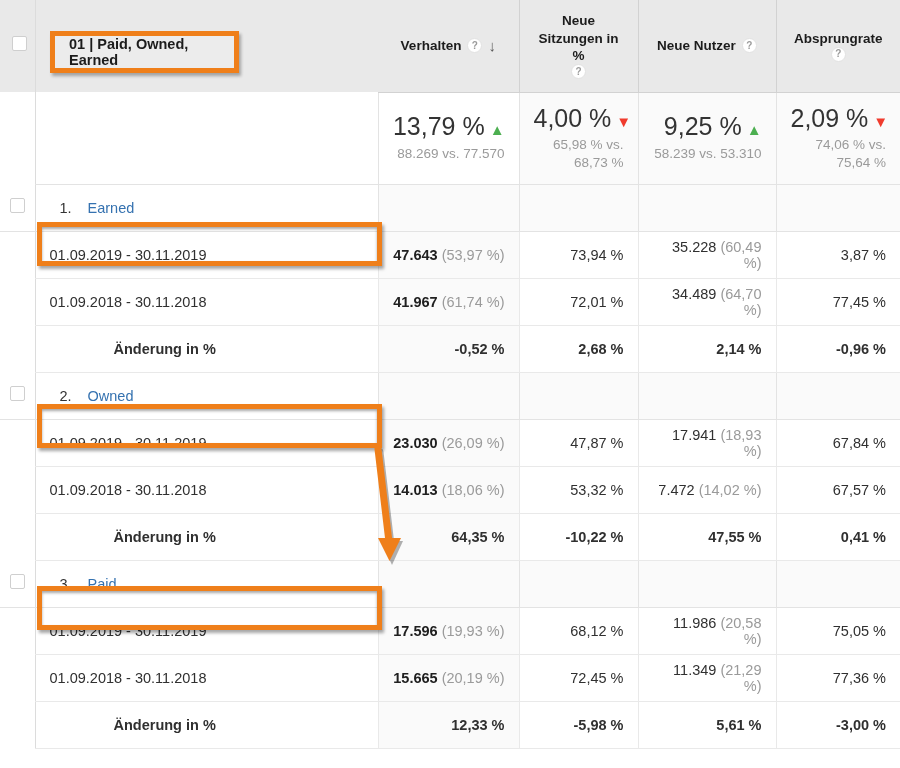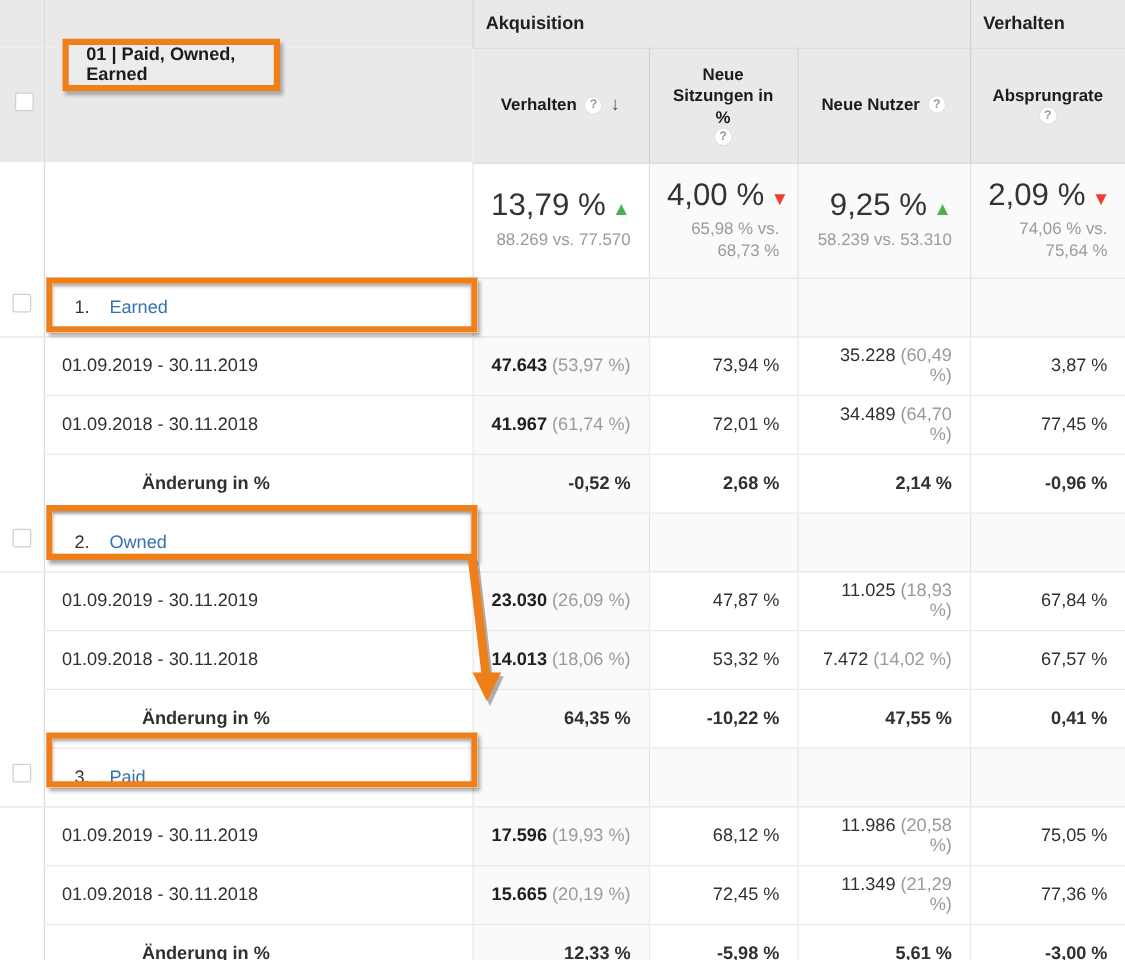--- a/index.html
+++ b/index.html
@@ -151,26 +151,20 @@
   <colgroup>
     <col class="c-check">
         <col class="c-dim">
         <col class="c-m1">
         <col class="c-m2">
         <col class="c-m3">
         <col class="c-m4">
   </colgroup>
 
   <tbody>
-        <tr class="grouphdr">
-    <td class="blank"></td>
-    <td class="blank vline"></td>
-    <td colspan="3" class="gdiv">Akquisition</td>
-    <td class="gdiv">Verhalten</td>
-  </tr>
 
   <tr class="colhdr">
     <th class="left-dim">
       <span class="cbox"></span>
     </th>
     <th class="left-dim vline"></th>
     <th class="nov">
       <span class="hdrwrap">
         <span>Verhalten</span>
         <span class="qmark">?</span>
@@ -267,21 +261,21 @@
     <td></td>
     <td></td>
     <td></td>
     <td></td>
   </tr>
   <tr class="datarow">
     <td class="checkcell"></td>
     <td class="dimcell vline">01.09.2019 - 30.11.2019</td>
     <td class="first-m"><span class="mval">23.030</span><span class="mpct">(26,09 %)</span></td>
     <td>47,87 %</td>
-    <td><span>11.025</span><span class="mpct">(18,93 %)</span></td>
+    <td><span>17.941</span><span class="mpct">(18,93 %)</span></td>
     <td>67,84 %</td>
   </tr>
   <tr class="datarow">
     <td class="checkcell"></td>
     <td class="dimcell vline">01.09.2018 - 30.11.2018</td>
     <td class="first-m"><span class="mval">14.013</span><span class="mpct">(18,06 %)</span></td>
     <td>53,32 %</td>
     <td><span>7.472</span><span class="mpct">(14,02 %)</span></td>
     <td>67,57 %</td>
   </tr>
@@ -327,21 +321,21 @@
     <td class="checkcell"></td>
     <td class="dimcell vline">Änderung in %</td>
     <td class="first-m">12,33 %</td>
     <td>-5,98 %</td>
     <td>5,61 %</td>
     <td>-3,00 %</td>
   </tr>
 </tbody>
     </table>
 
-<div style="position:absolute;left:50px;top:31px;width:174px;height:42px;background:#ececec;border:5px solid #ef7f1a;box-shadow:2px 3px 3px rgba(0,0,0,0.3);display:flex;align-items:flex-end;padding-left:14px;">
+<div style="position:absolute;left:50px;top:31px;width:189px;height:42px;background:#ececec;border:5px solid #ef7f1a;box-shadow:2px 3px 3px rgba(0,0,0,0.3);display:flex;align-items:flex-end;padding-left:14px;">
   <span style="font-size:14.5px;font-weight:bold;color:#1c1c1c;">01 | Paid, Owned, Earned</span>
 </div>
 
 <div class="hl" style="left:37px;top:222px;width:345px;height:44px;">
       <div class="hl-inner-shadow"></div>
     </div>
 <div class="hl" style="left:37px;top:404px;width:345px;height:44px;">
       <div class="hl-inner-shadow"></div>
     </div>
 <div class="hl" style="left:37px;top:586px;width:345px;height:44px;">

